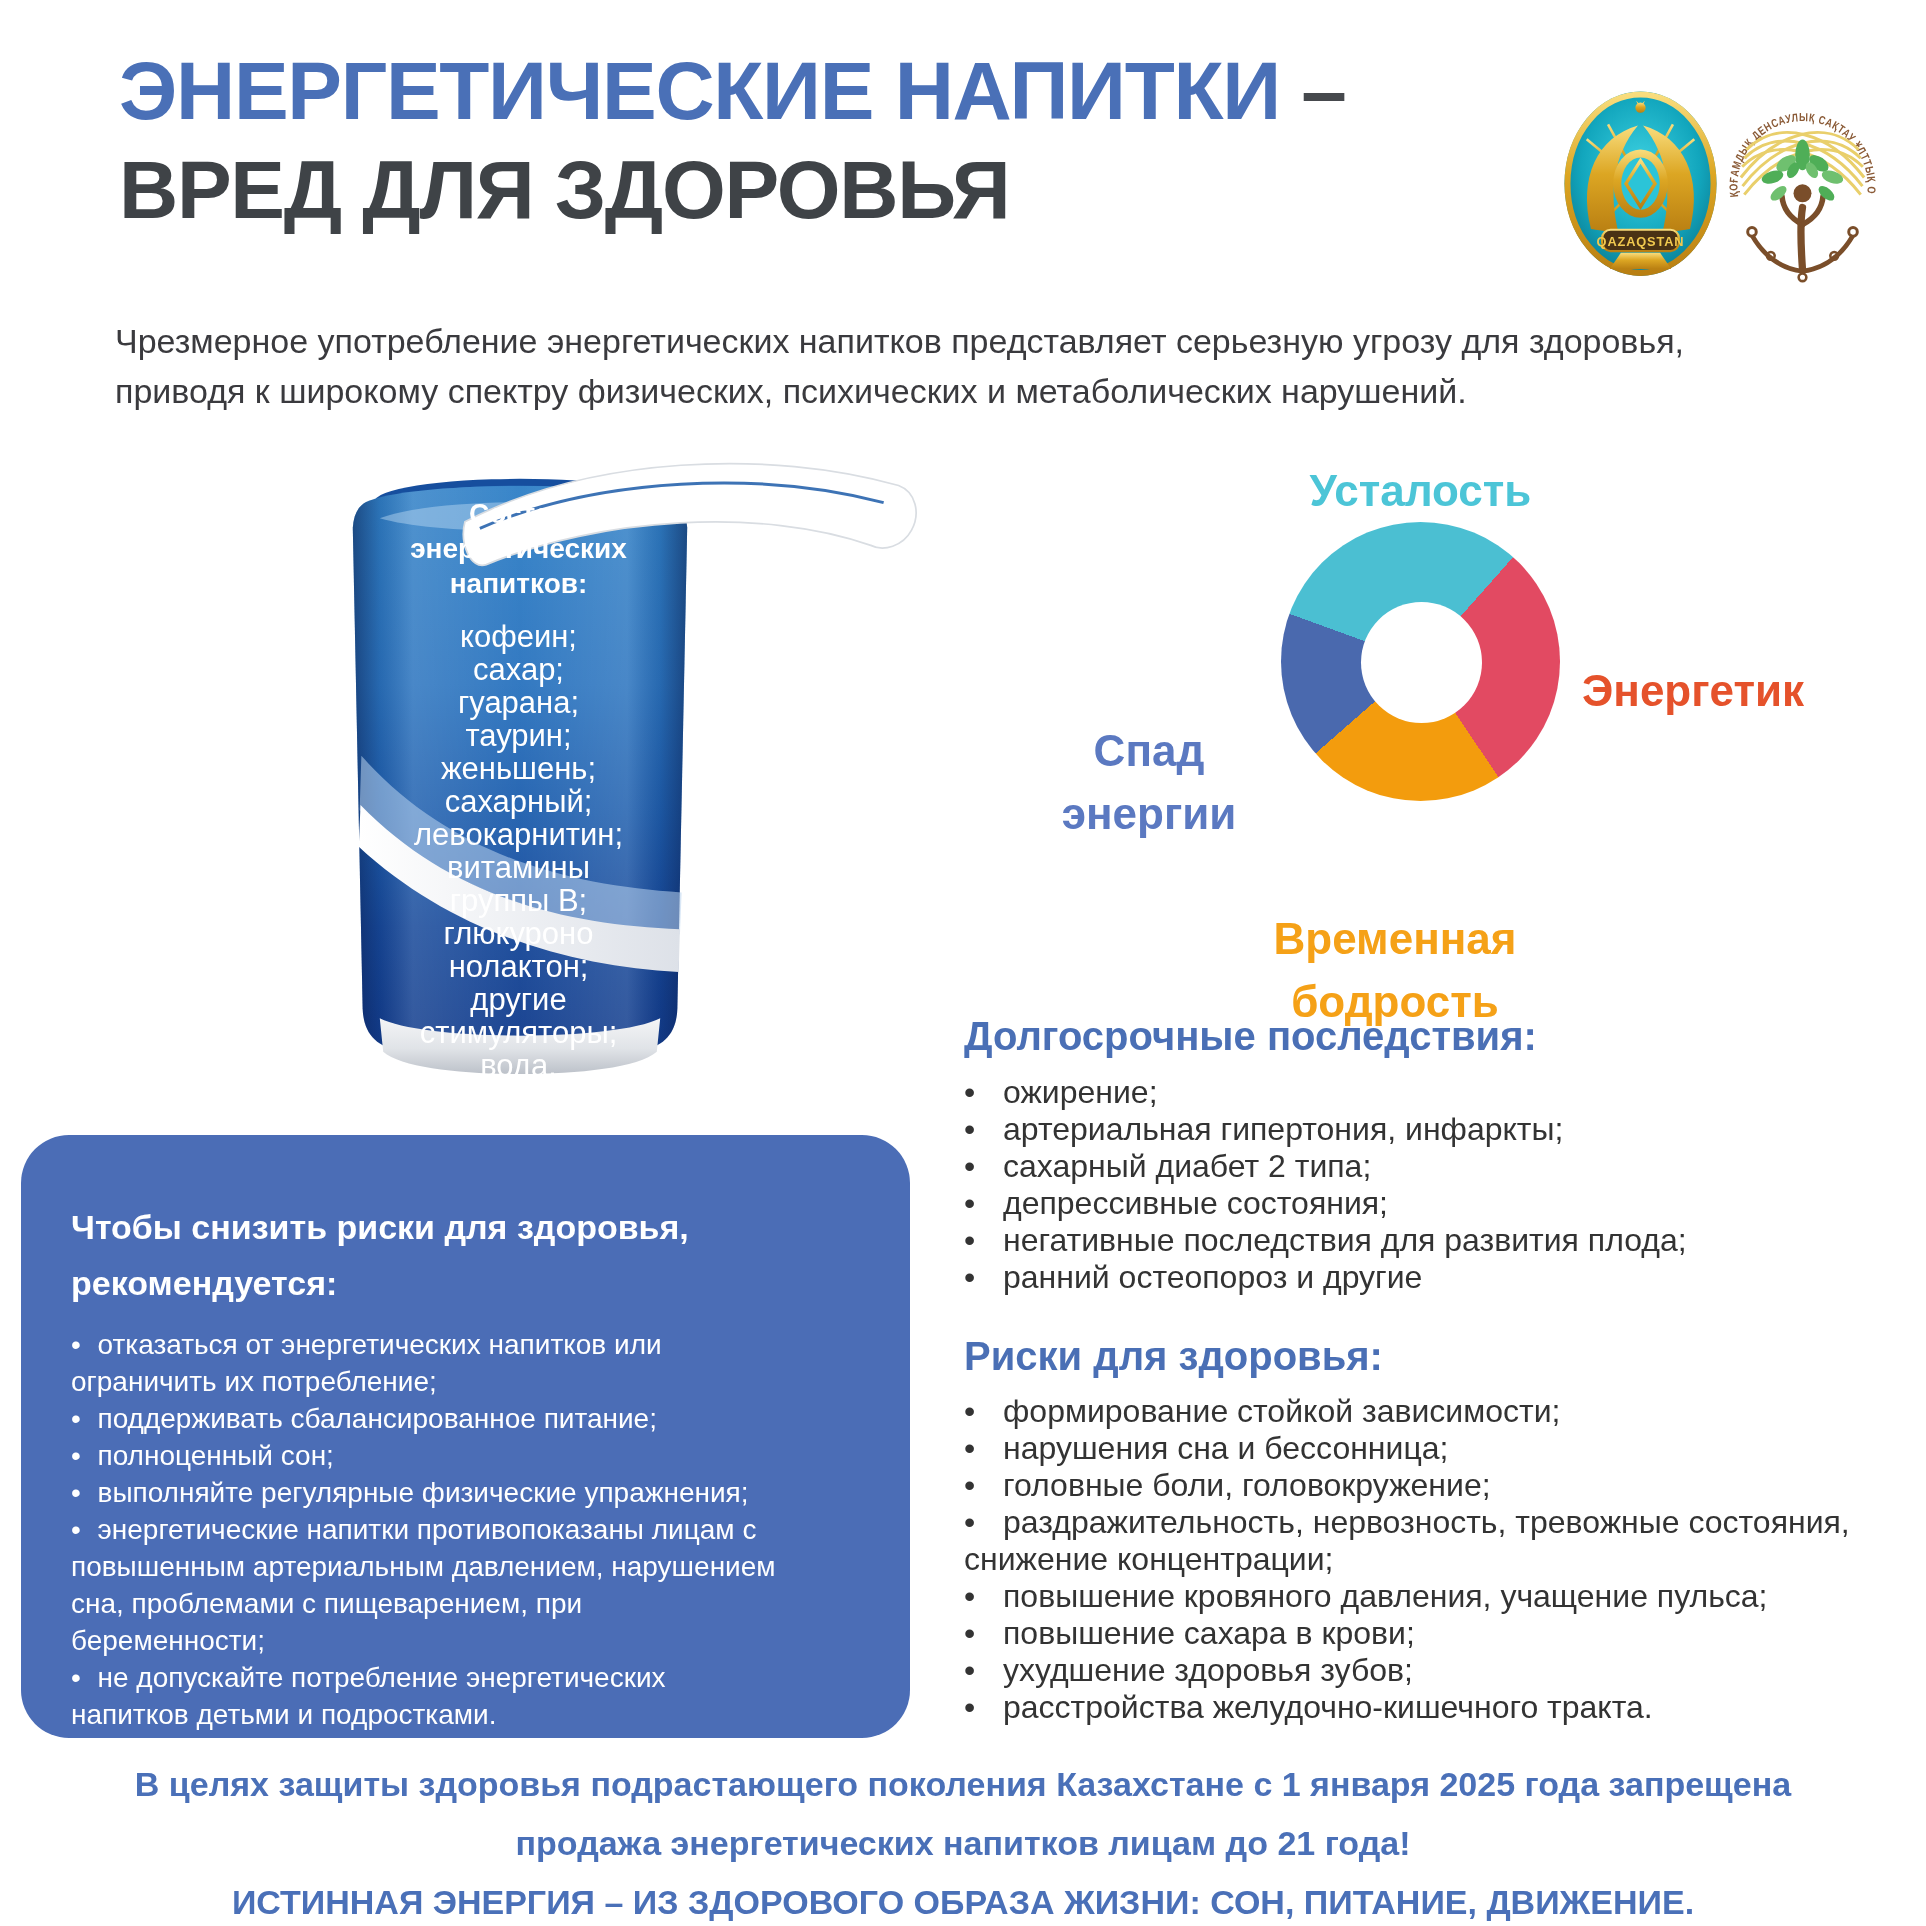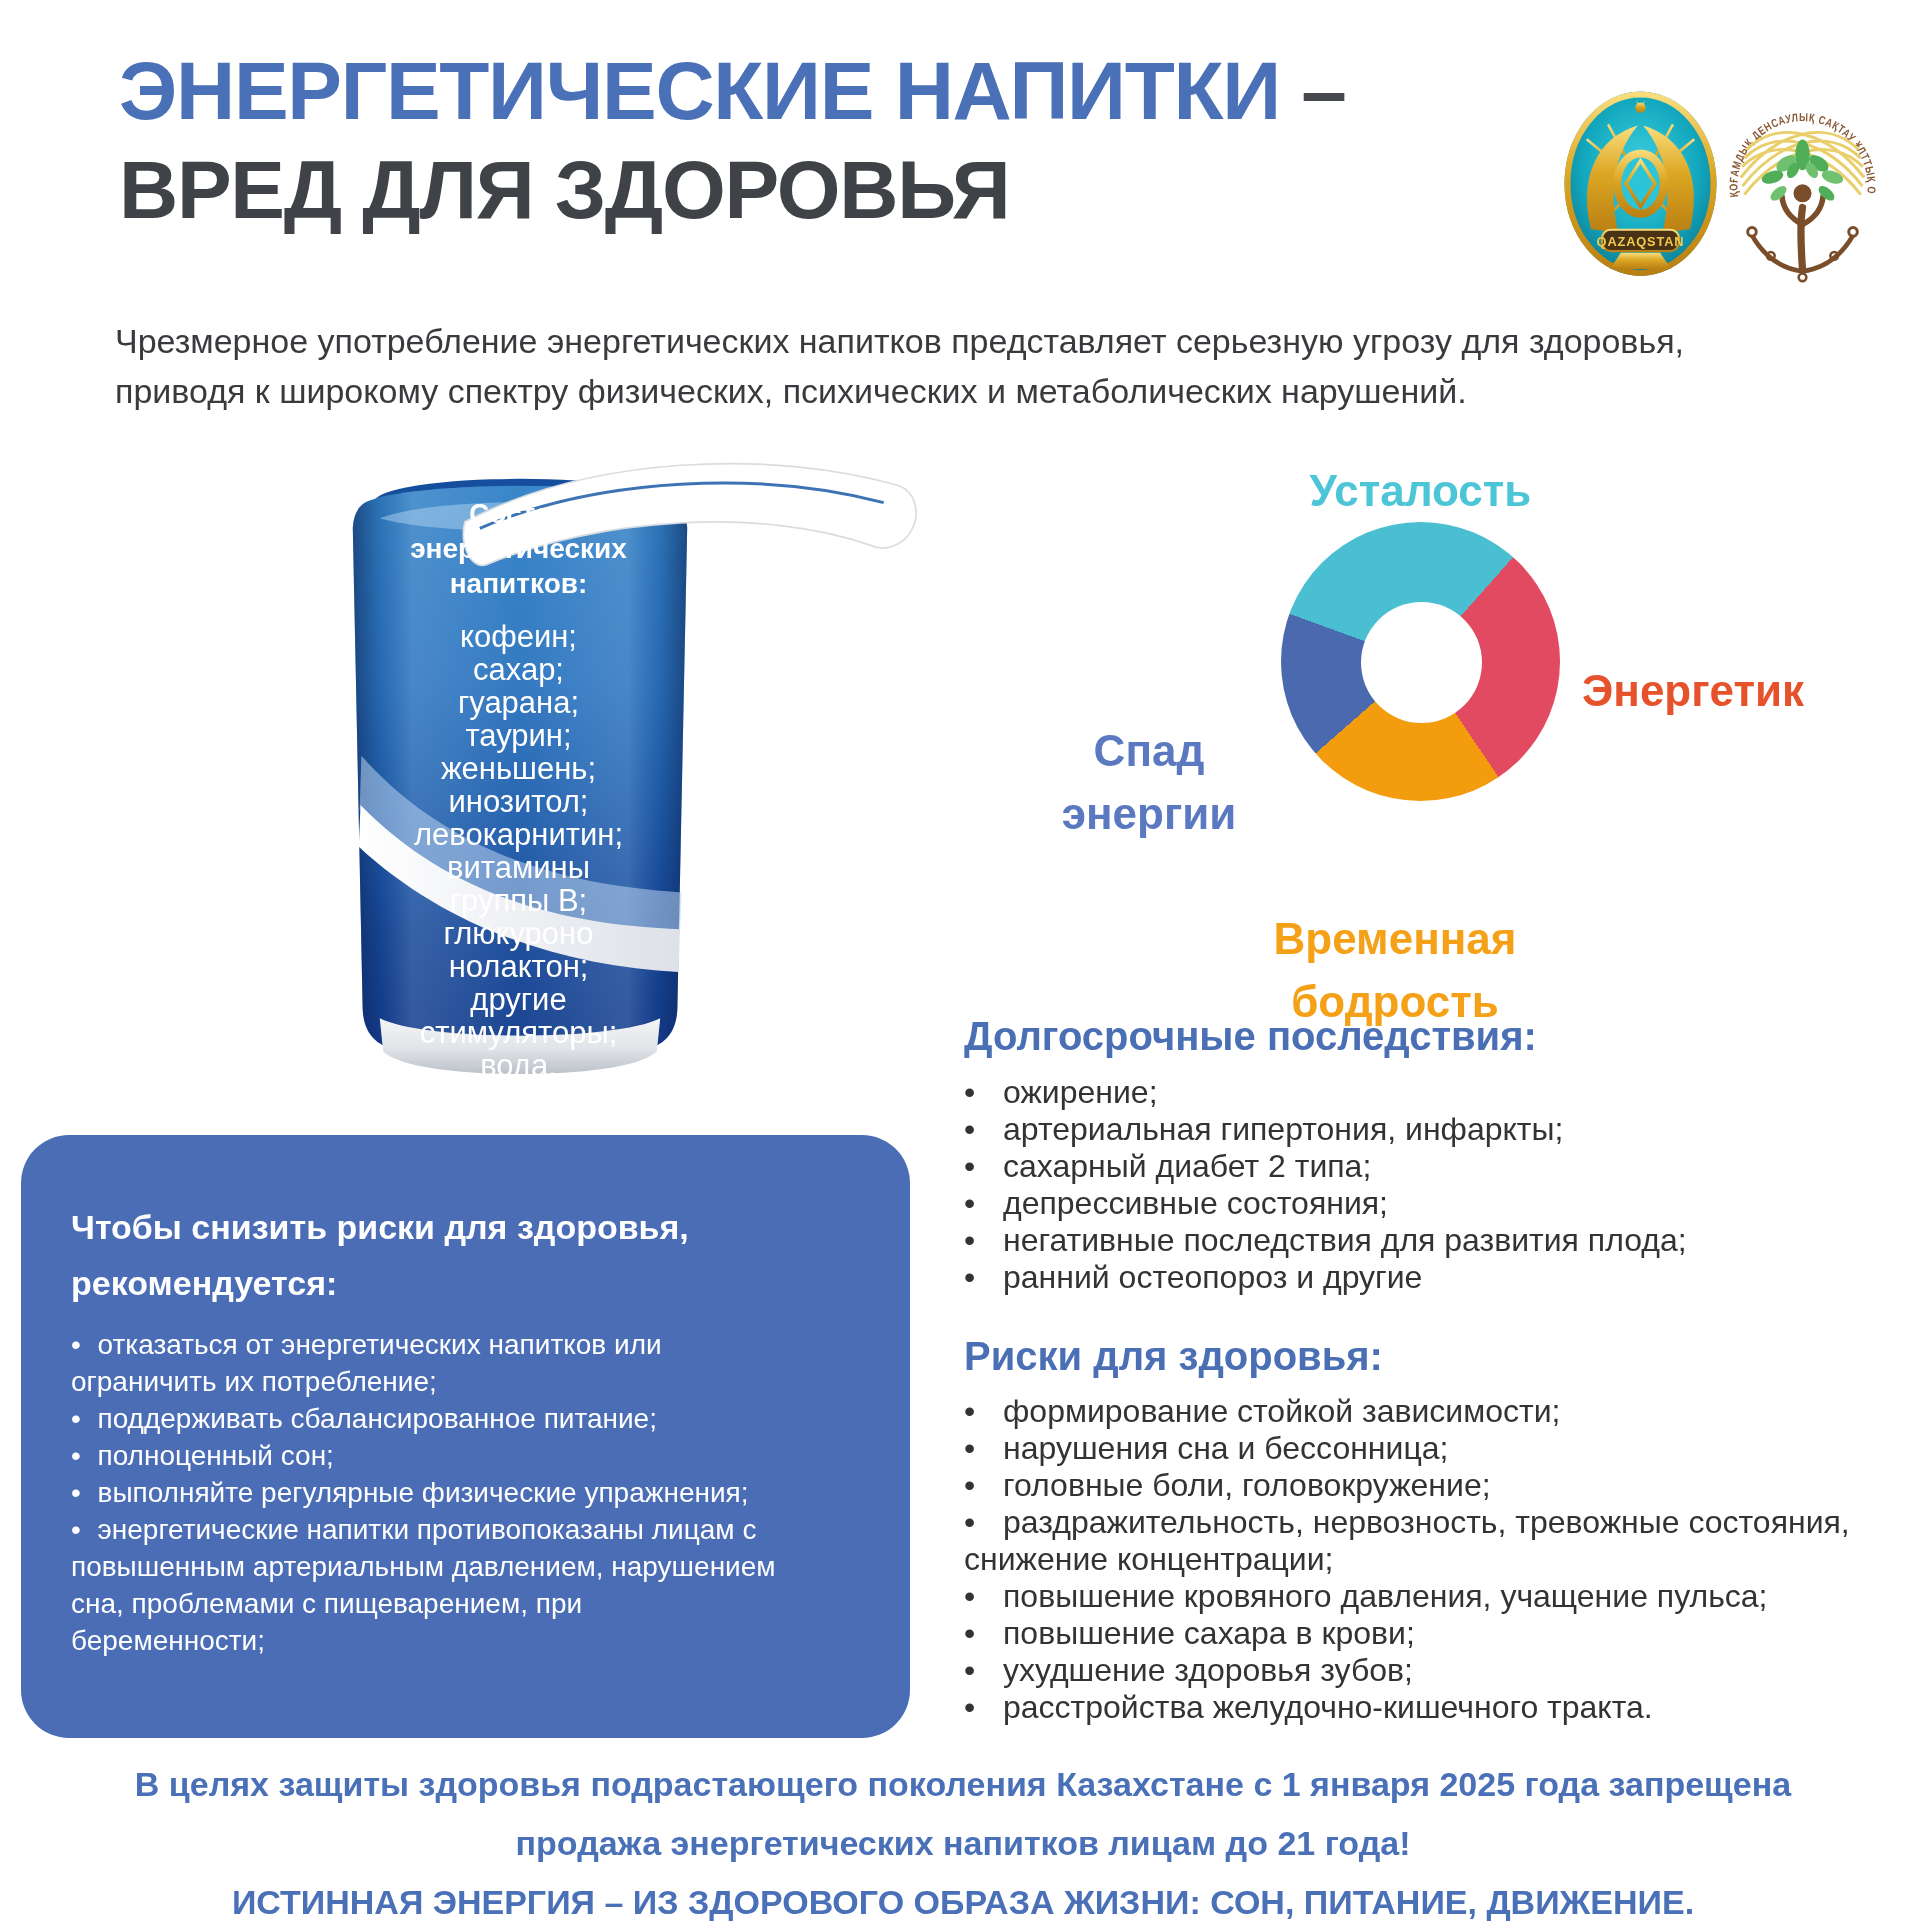--- a/index.html
+++ b/index.html
@@ -198,21 +198,21 @@
 </svg>
 
 <div class="abs can-text">
   <div class="can-title">Состав энергетических напитков:</div>
   <ul class="can-lines">
       <li>кофеин;</li>
       <li>сахар;</li>
       <li>гуарана;</li>
       <li>таурин;</li>
       <li>женьшень;</li>
-      <li>инозитол;</li>
+      <li>сахарный;</li>
       <li>левокарнитин;</li>
       <li>витамины</li>
       <li>группы В;</li>
       <li>глюкуроно</li>
       <li>нолактон;</li>
       <li>другие</li>
       <li>стимуляторы;</li>
       <li>вода.</li>
     </ul>
 </div>
@@ -252,20 +252,22 @@
   <ul class="plain">
       <li>отказаться от энергетических напитков или
 ограничить их потребление;</li>
       <li>поддерживать сбалансированное питание;</li>
       <li>полноценный сон;</li>
       <li>выполняйте регулярные физические упражнения;</li>
       <li>энергетические напитки противопоказаны лицам с
 повышенным артериальным давлением, нарушением
 сна, проблемами с пищеварением, при
 беременности;</li>
+      <li>не допускайте потребление энергетических
+напитков детьми и подростками.</li>
     </ul>
 </div>
 
 <div class="abs footer">
   <div>В целях защиты здоровья подрастающего поколения Казахстане с 1 января 2025 года запрещена</div>
   <div>продажа энергетических напитков лицам до 21 года!</div>
   <div>ИСТИННАЯ ЭНЕРГИЯ – ИЗ ЗДОРОВОГО ОБРАЗА ЖИЗНИ: СОН, ПИТАНИЕ, ДВИЖЕНИЕ.</div>
 </div>
 
 

